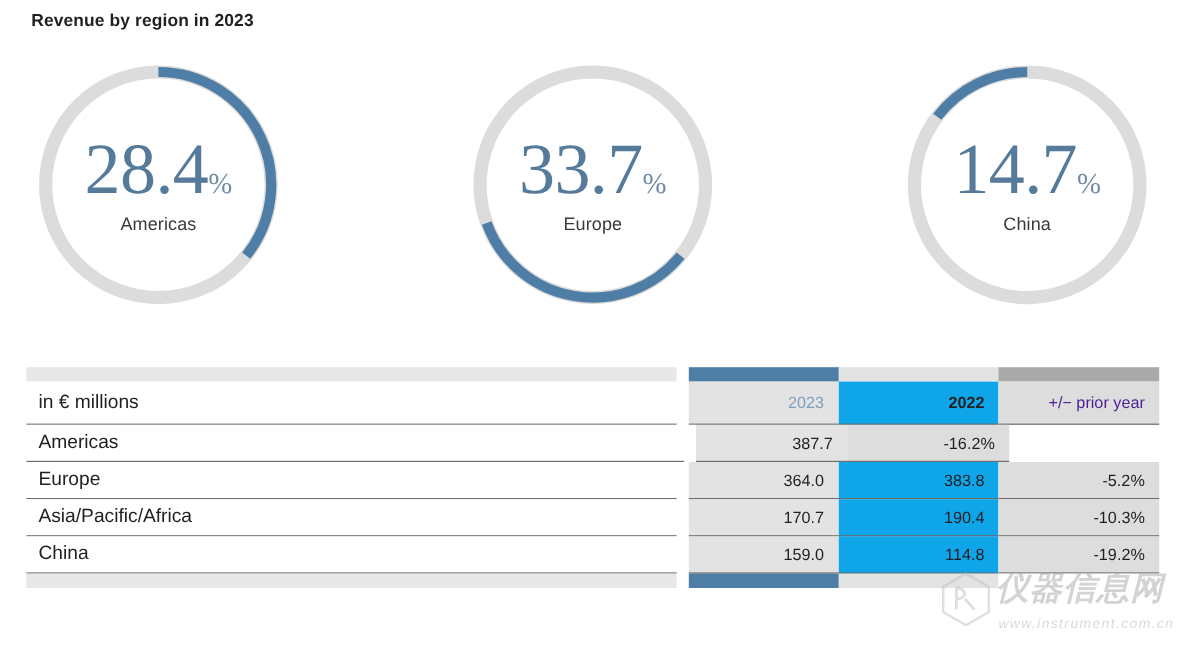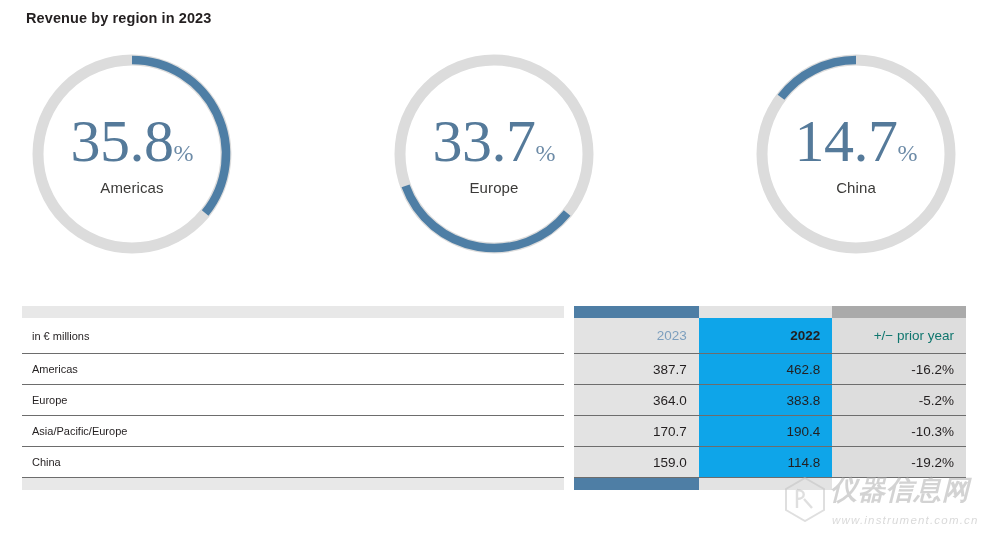--- a/index.html
+++ b/index.html
@@ -106,21 +106,21 @@
   .cap {
     height: 12px;
   }
 
   .c-label {
     width: 548px;
     box-sizing: border-box;
     padding-left: 10px;
     display: flex;
     align-items: center;
-    font-size: 11px;
+    font-size: 16px;
     color: #231f20;
     background: #ffffff;
     border-bottom: 1.6px solid #6d6d6d;
   }
   .c-2023 {
     width: 126px;
     box-sizing: border-box;
     padding-right: 12px;
     display: flex;
     align-items: center;
@@ -153,21 +153,21 @@
   }
   .gap { width: 10px; background: #ffffff; }
 
   .header-row .c-label,
   .header-row .c-2023,
   .header-row .c-2022,
   .header-row .c-delta { border-bottom: 1.6px solid #6d6d6d; }
 
   .header-row .c-2023 { color: #7d9fbe; }
   .header-row .c-2022 { color: #231f20; font-weight: bold; }
-  .header-row .c-delta { color: #0f766e; }
+  .header-row .c-delta { color: #4c1d95; }
   .header-row .c-label { color: #231f20; }
 
   .total-row .c-label,
   .total-row .c-2023,
   .total-row .c-2022,
   .total-row .c-delta {
     font-weight: bold;
     border-bottom: none;
   }
 
@@ -225,21 +225,21 @@
 <div id="page-title">Revenue by region in 2023</div>
 
 <div id="donut-row">
 
   <div class="donut">
     <svg width="212" height="212" viewBox="0 0 212 212">
       <circle cx="106" cy="106" r="94" fill="none" stroke="#dcdcdc" stroke-width="11"></circle>
       <path id="arc-0" fill="none" stroke="#4e7ea5" stroke-width="8.5" stroke-linecap="butt" d="M 106.00 12.00 A 94 94 0 0 1 179.15 165.03"></path>
     </svg>
     <div class="donut-center">
-      <div class="donut-value"><span>35.8</span><span class="pct">%</span></div>
+      <div class="donut-value"><span>28.4</span><span class="pct">%</span></div>
       <div class="donut-label">Americas</div>
     </div>
   </div>
 
   <div class="donut">
     <svg width="212" height="212" viewBox="0 0 212 212">
       <circle cx="106" cy="106" r="94" fill="none" stroke="#dcdcdc" stroke-width="11"></circle>
       <path id="arc-1" fill="none" stroke="#4e7ea5" stroke-width="8.5" stroke-linecap="butt" d="M 179.15 165.03 A 94 94 0 0 1 17.56 137.84"></path>
     </svg>
     <div class="donut-center">
@@ -278,34 +278,33 @@
       <div class="gap"></div>
       <div class="c-2023">2023</div>
       <div class="c-2022">2022</div>
       <div class="c-delta">+/− prior year</div>
     </div>
 
     <div class="trow">
       <div class="c-label">Americas</div>
       <div class="gap"></div>
       <div class="c-2023">387.7</div>
-      <div class="c-2022">462.8</div>
       <div class="c-delta">-16.2%</div>
     </div>
 
     <div class="trow">
       <div class="c-label">Europe</div>
       <div class="gap"></div>
       <div class="c-2023">364.0</div>
       <div class="c-2022">383.8</div>
       <div class="c-delta">-5.2%</div>
     </div>
 
     <div class="trow">
-      <div class="c-label">Asia/Pacific/Europe</div>
+      <div class="c-label">Asia/Pacific/Africa</div>
       <div class="gap"></div>
       <div class="c-2023">170.7</div>
       <div class="c-2022">190.4</div>
       <div class="c-delta">-10.3%</div>
     </div>
 
     <div class="trow">
       <div class="c-label">China</div>
       <div class="gap"></div>
       <div class="c-2023">159.0</div>

